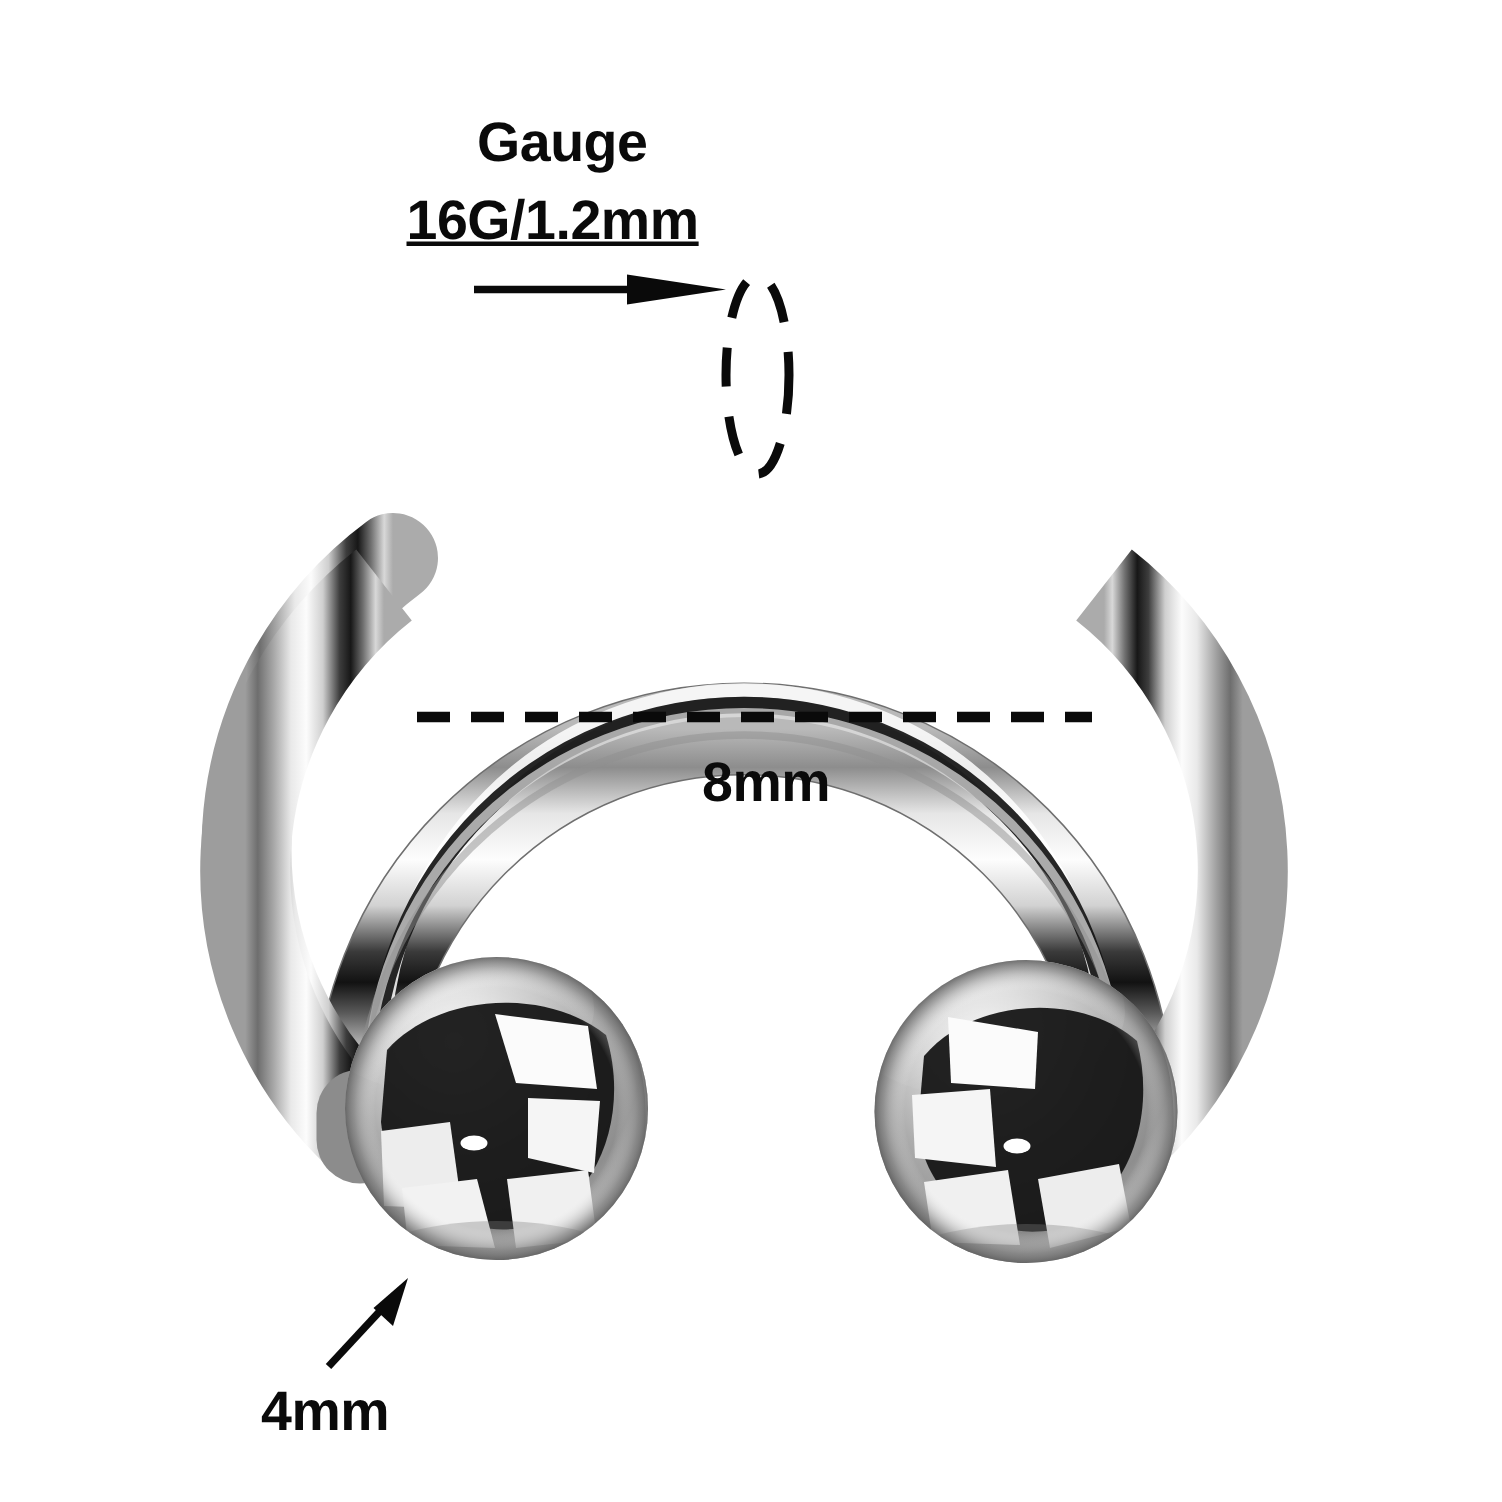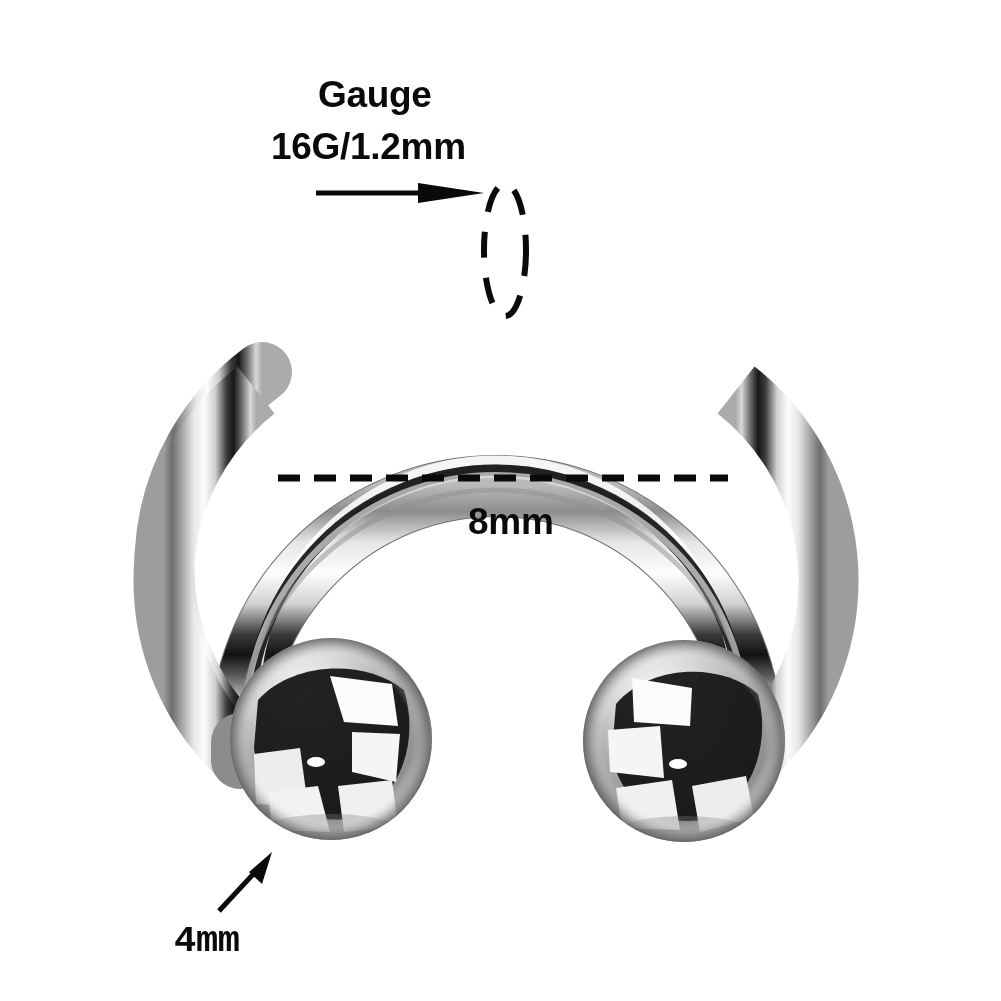--- a/index.html
+++ b/index.html
@@ -35,31 +35,31 @@
   }
   #label-gauge-title {
     left: 318px;
     top: 74px;
     font-size: 37px;
   }
   #label-gauge-value {
     left: 271px;
     top: 126px;
     font-size: 37px;
+    text-decoration: underline;
   }
   #label-diameter {
     left: 468px;
     top: 501px;
     font-size: 37px;
   }
   #label-ball {
     left: 174px;
     top: 920px;
     font-size: 37px;
-    font-family: Liberation Mono, monospace;
   }
 </style>
 </head>
 <body>
 
 <div id="diagram-root">
 
   <svg id="product-svg" viewBox="0 0 1001 1001">
     <defs>
 

